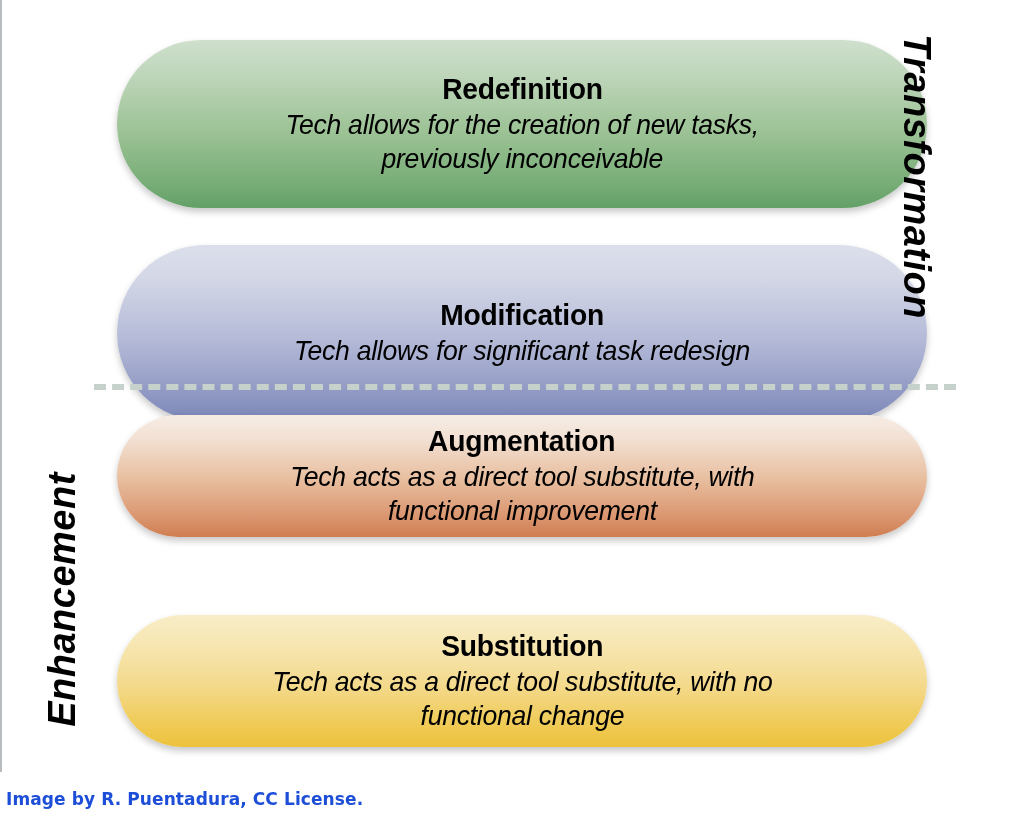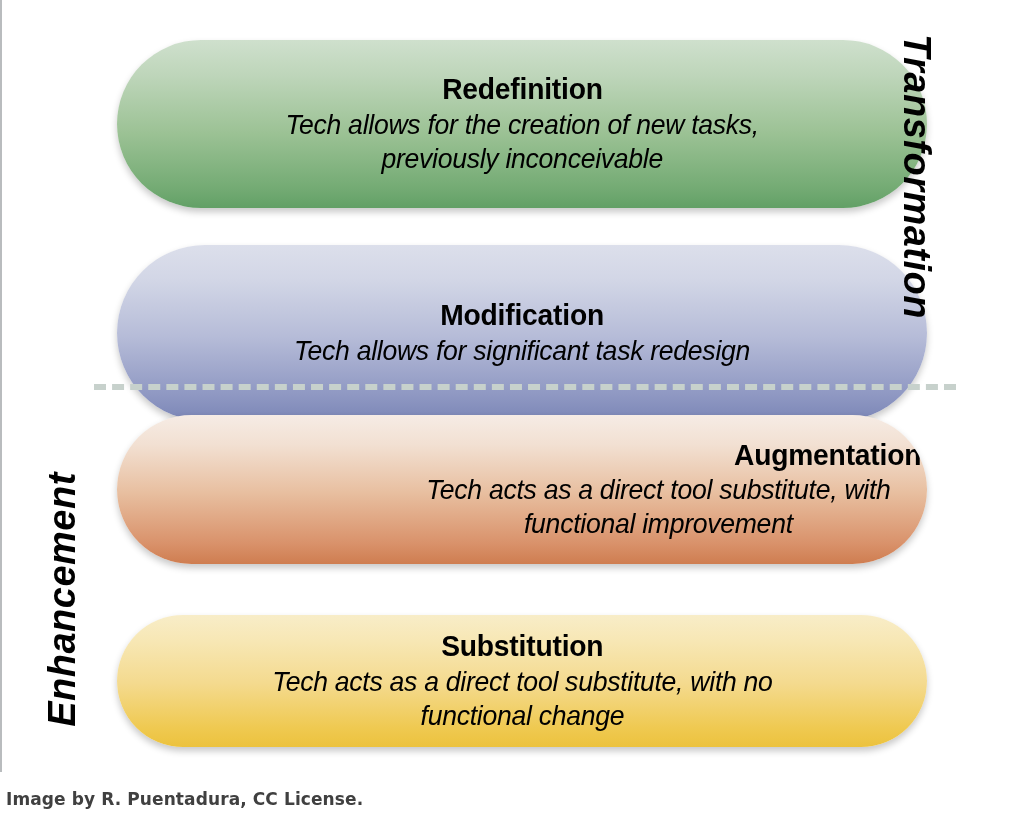--- a/index.html
+++ b/index.html
@@ -77,23 +77,22 @@
     margin-top: 20px;
   }
   #bar-modification {
     top: 222px;
     height: 176px;
     background: linear-gradient(to bottom, #dcdfeb 0%, #d2d6e6 20%, #b6bcd8 52%, #8e97c2 86%, #7b86b6 100%);
     margin-top: 23px;
   }
   #bar-augmentation {
     top: 415px;
-    height: 149px;
+    height: 122px;
     background: linear-gradient(to bottom, #f6ece5 0%, #f2e0d2 20%, #e8bfa0 52%, #d9926b 86%, #cf7d50 100%);
-    align-items: flex-end;
   }
   #bar-substitution {
     top: 615px;
     height: 132px;
     background: linear-gradient(to bottom, #f8edc8 0%, #f7e7b4 20%, #f4da8e 52%, #efc950 86%, #ecc23d 100%);
   }
 
   
   #zone-divider {
     position: absolute;
@@ -132,21 +131,21 @@
   }
 
   
   #caption {
     position: absolute;
     left: 6px;
     top: 789px;
     font-family: "DejaVu Sans", sans-serif;
     font-weight: bold;
     font-size: 17px;
-    color: #404040;
+    color: #1d4ed8;
     letter-spacing: 0.1px;
   }
 </style>
 </head>
 <body>
 
 <div id="diagram-frame">
 
   <div class="samr-bar" id="bar-redefinition">
     <div class="bar-title">Redefinition</div>

